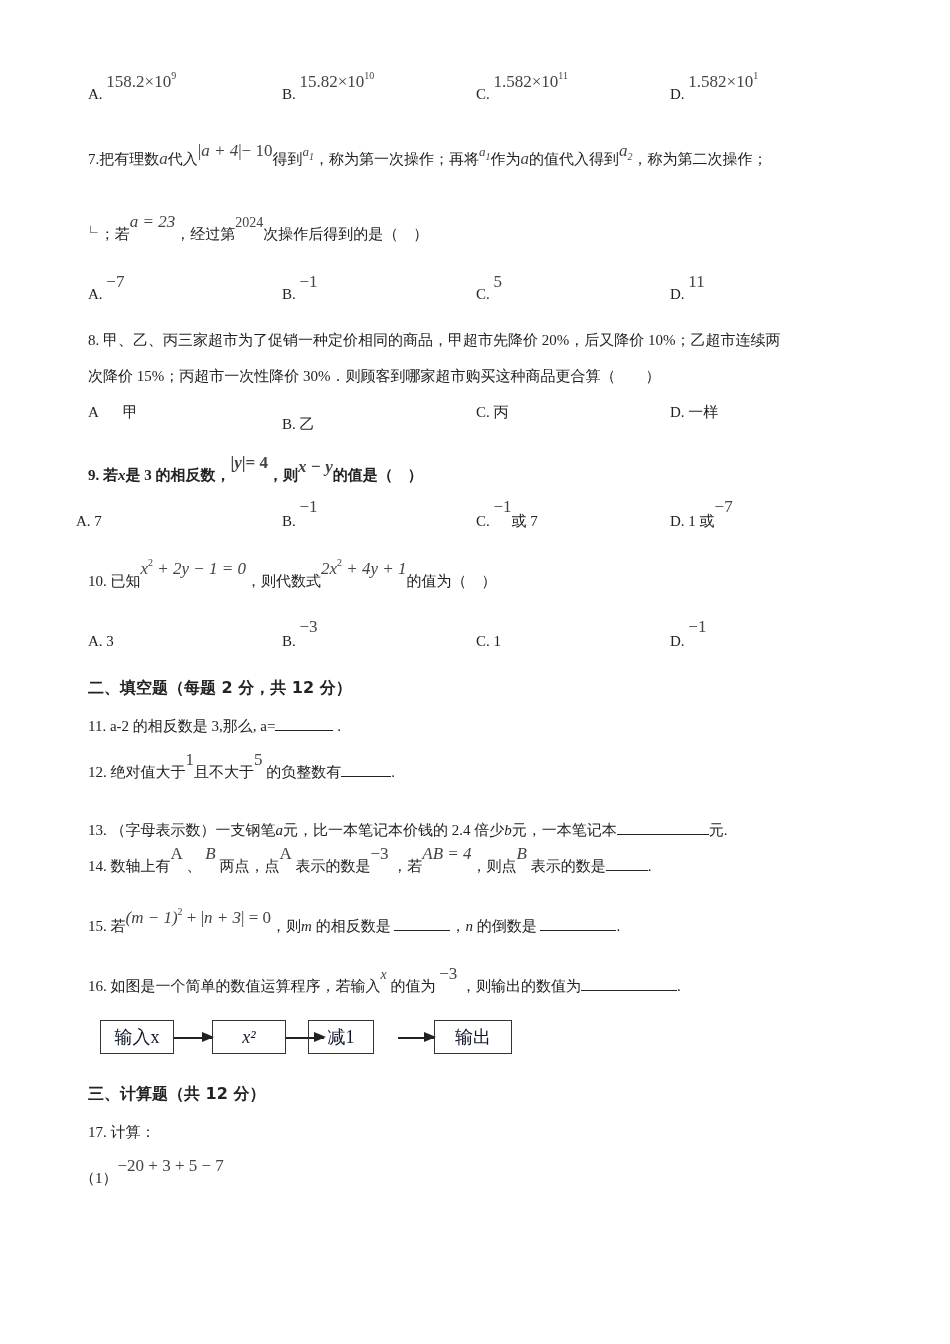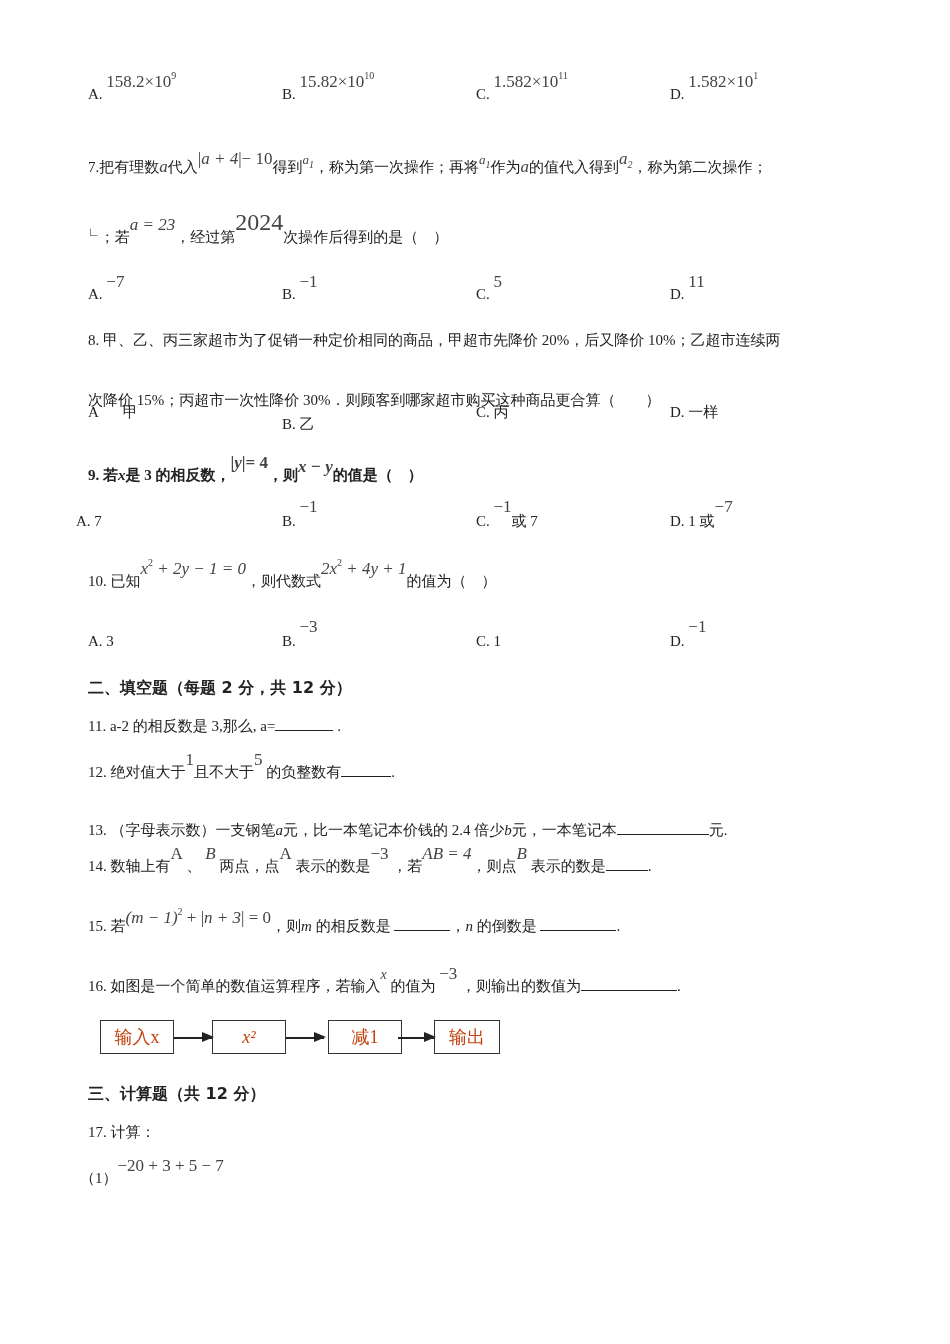--- a/index.html
+++ b/index.html
@@ -11,21 +11,21 @@
   .mi { font-style: italic; }
   .up { top: -12px; }
   .up2 { top: -8px; }
   sup.s { font-size: 10px; vertical-align: 0; position: relative; top: -8px; }
   sub.s { font-size: 10px; }
   .heading { position: absolute; left: 88px; font-size: 16px; font-weight: bold; white-space: nowrap;
              font-family: "DejaVu Sans", sans-serif; }
   .blank { display: inline-block; border-bottom: 1px solid #222; height: 14px; vertical-align: baseline; }
   .flow { position: absolute; top: 1020px; left: 100px; height: 36px; }
   .fbox { position: absolute; top: 0; height: 34px; border: 1.5px solid #333; box-sizing: border-box;
-          display: flex; align-items: center; justify-content: center; font-size: 18px; color: #c2410c; }
+          display: flex; align-items: center; justify-content: center; font-size: 18px; color: #0f172a; }
   .farrow { position: absolute; top: 17px; height: 1.5px; background: #222; }
   .farrow::after { content: ""; position: absolute; right: -2px; top: -5px;
                    border-left: 12px solid #222; border-top: 5.5px solid transparent; border-bottom: 5.5px solid transparent; }
   .abs-bar { font-style: normal; }
 </style>
 </head>
 <body>
 
 <div>
   <div class="opt" style="left:88px; top:84px;">
@@ -39,35 +39,35 @@
   <div class="opt" style="left:476px; top:84px;">
     <span>C.</span>
     <span class="m up"><span>1.582</span>×10<sup class="s">11</sup></span>
   </div>
   <div class="opt" style="left:670px; top:84px;">
     <span>D.</span>
     <span class="m up"><span>1.582</span>×10<sup class="s">1</sup></span>
   </div>
 </div>
 
-<div class="line" style="top:149px;margin-top:8px;">
+<div class="line" style="top:149px;">
   <span>7.</span><span>把有理数</span><span class="m mi">a</span><span>代入</span><span class="m up2"><span class="abs-bar">|</span><span class="mi">a + 4</span><span class="abs-bar">|</span><span>− 10</span></span><span>得到</span><span class="m mi up2" style="font-size:13px;"><span>a</span><sub class="s">1</sub></span><span>，称为第一次操作；再将</span><span class="m mi up2" style="font-size:13px;"><span>a</span><sub class="s">1</sub></span><span>作为</span><span class="m mi">a</span><span>的值代入得到</span><span class="m mi up2"><span>a</span><sub class="s">2</sub></span><span>，称为第二次操作；</span>
 </div>
 <div class="line" style="top:224px;">
-  <span style="position:relative; top:-6px; font-size:12px;">∟</span><span>；若</span><span class="m mi up">a = 23</span><span>，经过第</span><span class="m up" style="font-size:24px;">2024</span><span>次操作后得到的是（　）</span>
+  <span style="position:relative; top:-6px; font-size:12px;">∟</span><span>；若</span><span class="m mi up">a = 23</span><span>，经过第</span><span class="m up" style="font-size:14px;">2024</span><span>次操作后得到的是（　）</span>
 </div>
 <div>
   <div class="opt" style="left:88px; top:284px;"><span>A.</span> <span class="m up">−7</span></div>
   <div class="opt" style="left:282px; top:284px;"><span>B.</span> <span class="m up">−1</span></div>
   <div class="opt" style="left:476px; top:284px;"><span>C.</span> <span class="m up">5</span></div>
   <div class="opt" style="left:670px; top:284px;"><span>D.</span> <span class="m up">11</span></div>
 </div>
 
 <div class="line" style="top:330px;">8. 甲、乙、丙三家超市为了促销一种定价相同的商品，甲超市先降价 20%，后又降价 10%；乙超市连续两</div>
-<div class="line" style="top:366px;margin-top:24px;">次降价 15%；丙超市一次性降价 30%．则顾客到哪家超市购买这种商品更合算（　　）</div>
+<div class="line" style="top:366px;">次降价 15%；丙超市一次性降价 30%．则顾客到哪家超市购买这种商品更合算（　　）</div>
 <div>
   <div class="opt" style="left:88px; top:402px;"><span>A</span><span style="margin-left:24px;">甲</span></div>
   <div class="opt" style="left:282px; top:402px;margin-top:12px;"><span>B.</span> <span>乙</span></div>
   <div class="opt" style="left:476px; top:402px;"><span>C.</span> <span>丙</span></div>
   <div class="opt" style="left:670px; top:402px;"><span>D.</span> <span>一样</span></div>
 </div>
 
 <div class="line" style="top:465px;font-weight:bold;">
   <span>9. 若</span><span class="mi">x</span><span>是 3 的相反数，</span><span class="m up"><span>|</span><span class="mi">y</span><span>|</span><span>= 4</span></span><span>，则</span><span class="m mi up2">x − y</span><span>的值是（　）</span>
 </div>
@@ -112,23 +112,23 @@
 
 <div class="line" style="top:976px;">
   <span>16. 如图是一个简单的数值运算程序，若输入</span><span class="m mi up" style="font-size:14px;">x</span> <span>的值为</span> <span class="m up">−3</span> <span>，则输出的数值为</span><span class="blank" style="width:96px;"></span><span>.</span>
 </div>
 
 <div class="flow">
   <div class="fbox" style="left:0; width:74px;">输入x</div>
   <div class="farrow" style="left:74px; width:38px;"></div>
   <div class="fbox mi" style="left:112px; width:74px;">x²</div>
   <div class="farrow" style="left:186px; width:38px;"></div>
-  <div class="fbox" style="left:228px; width:74px;">减1</div>
+  <div class="fbox" style="left:208px; width:66px;">减1</div>
   <div class="farrow" style="left:298px; width:36px;"></div>
-  <div class="fbox" style="left:334px; width:66px;">输出</div>
+  <div class="fbox" style="left:334px; width:78px;">输出</div>
 </div>
 
 <div class="heading" style="top:1084px;">三、计算题（共 12 分）</div>
 
 <div class="line" style="top:1122px;">17. 计算：</div>
 <div class="line" style="top:1168px; left:80px;">
   <span>（1）</span><span class="m up">−20 + 3 + 5 − 7</span>
 </div>
 
 </body></html>

